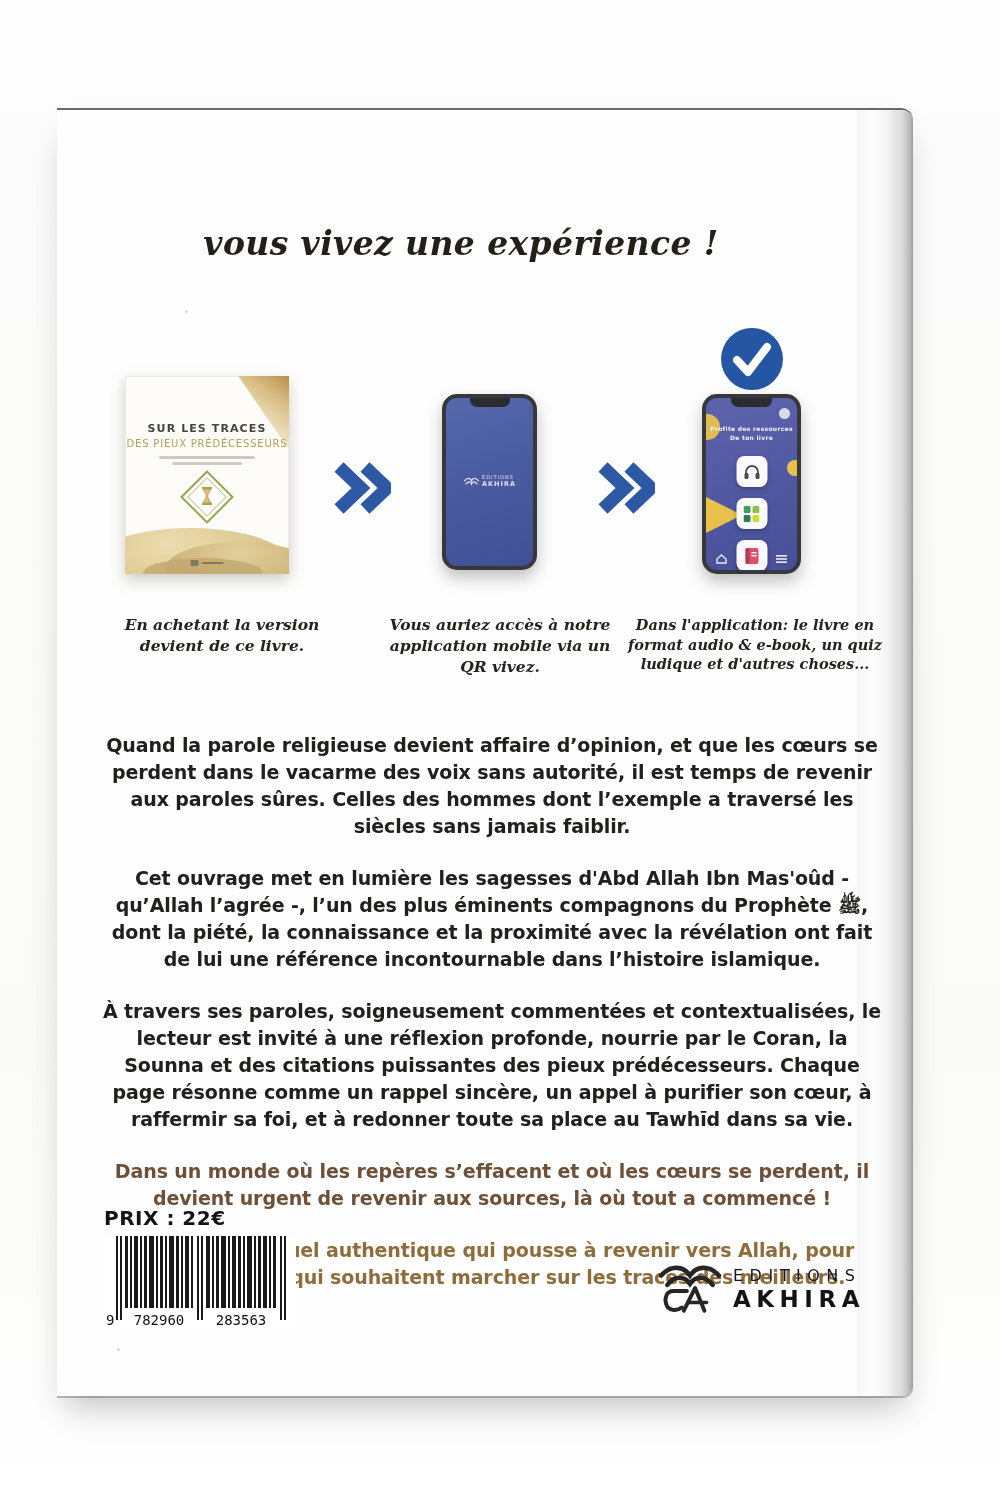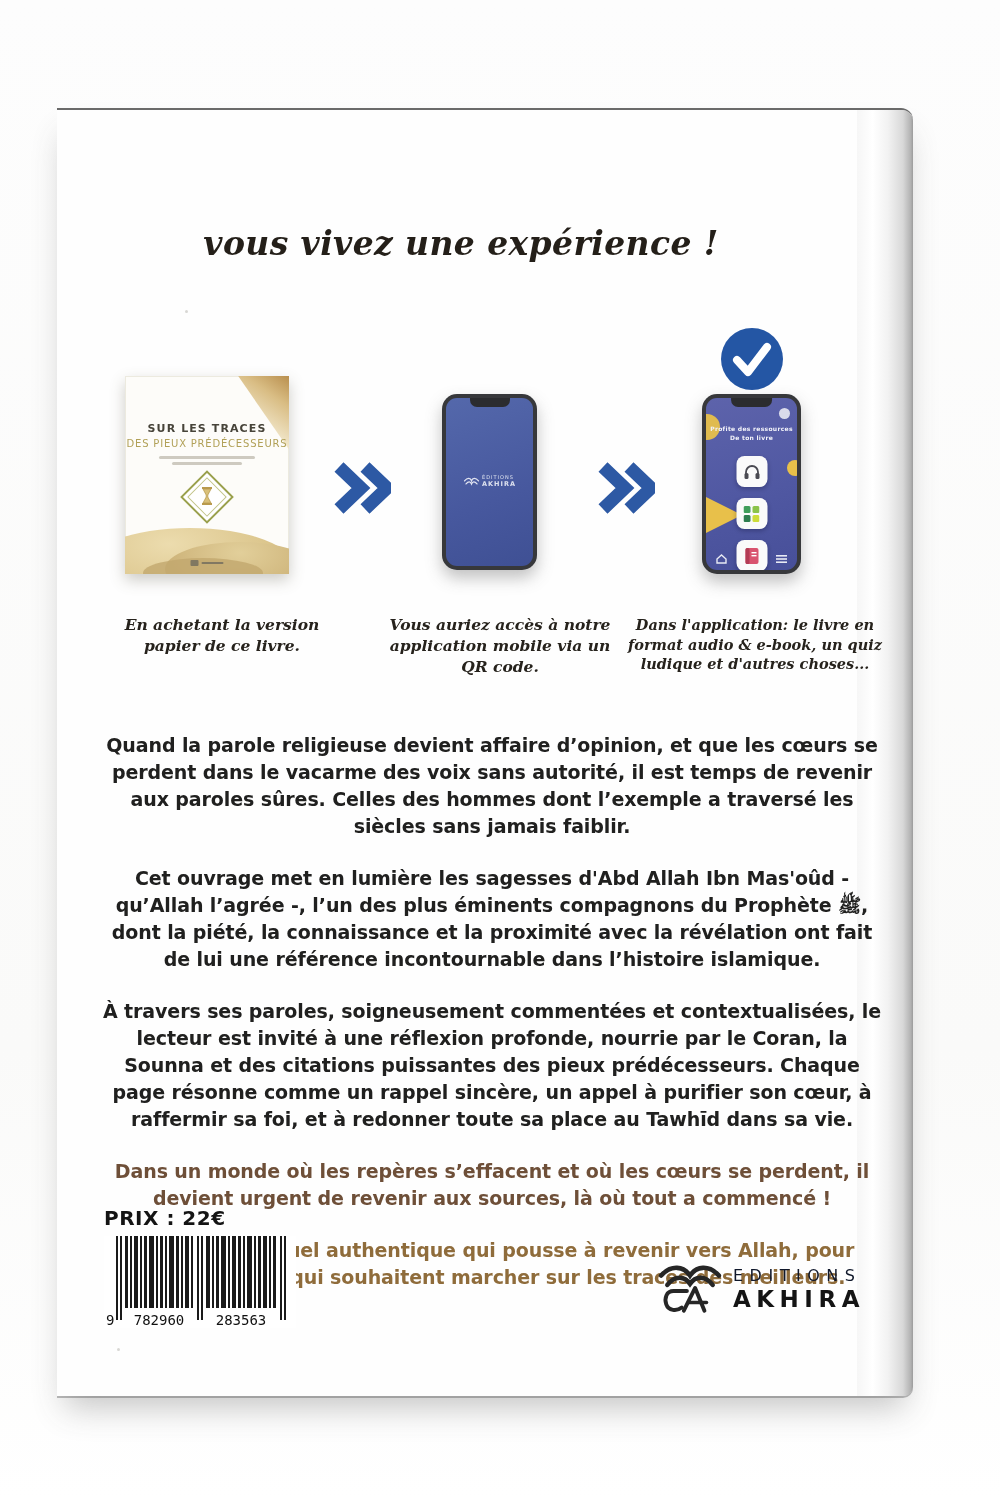--- a/index.html
+++ b/index.html
@@ -231,22 +231,22 @@
           </svg>
           <svg width="11" height="10" viewBox="0 0 11 10">
             <rect x="0" y="1" width="11" height="1.6" fill="#e8eaf4"></rect>
             <rect x="0" y="4.2" width="11" height="1.6" fill="#e8eaf4"></rect>
             <rect x="0" y="7.4" width="11" height="1.6" fill="#e8eaf4"></rect>
           </svg>
         </div>
       </div>
     </div>
 
-    <div class="caption cap1">En achetant la version papier de ce livre.</div>
-    <div class="caption cap2">Vous auriez accès à notre application mobile via un QR code.</div>
+    <div class="caption cap1">En achetant la version devient de ce livre.</div>
+    <div class="caption cap2">Vous auriez accès à notre application mobile via un QR vivez.</div>
     <div class="caption cap3">Dans l'application: le livre en format audio &amp; e-book, un quiz ludique et d'autres choses...</div>
 
     <div class="bodytext">
       <p class="para">Quand la parole religieuse devient affaire d’opinion, et que les cœurs se perdent dans le vacarme des voix sans autorité, il est temps de revenir aux paroles sûres. Celles des hommes dont l’exemple a traversé les siècles sans jamais faiblir.</p>
       <p class="para">Cet ouvrage met en lumière les sagesses d'Abd Allah Ibn Mas'oûd - qu’Allah l’agrée -, l’un des plus éminents compagnons du Prophète ﷺ, dont la piété, la connaissance et la proximité avec la révélation ont fait de lui une référence incontournable dans l’histoire islamique.</p>
       <p class="para">À travers ses paroles, soigneusement commentées et contextualisées, le lecteur est invité à une réflexion profonde, nourrie par le Coran, la Sounna et des citations puissantes des pieux prédécesseurs. Chaque page résonne comme un rappel sincère, un appel à purifier son cœur, à raffermir sa foi, et à redonner toute sa place au Tawhīd dans sa vie.</p>
       <p class="para brown">Dans un monde où les repères s’effacent et où les cœurs se perdent, il devient urgent de revenir aux sources, là où tout a commencé !</p>
       <p class="para gold">Un guide spirituel authentique qui pousse à revenir vers Allah, pour celles et ceux qui souhaitent marcher sur les traces des meilleurs.</p>
     </div>
 

